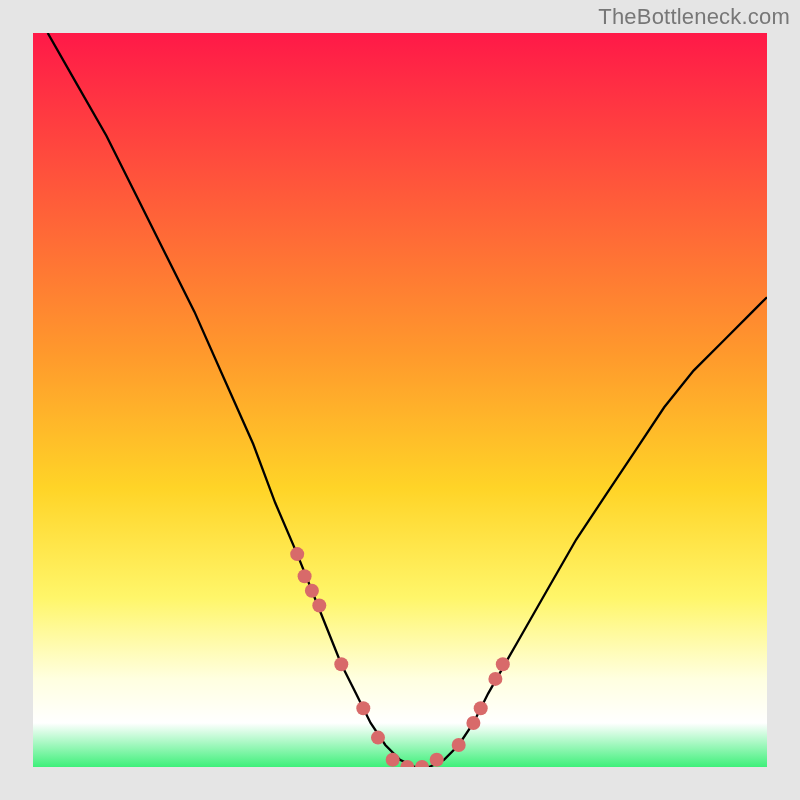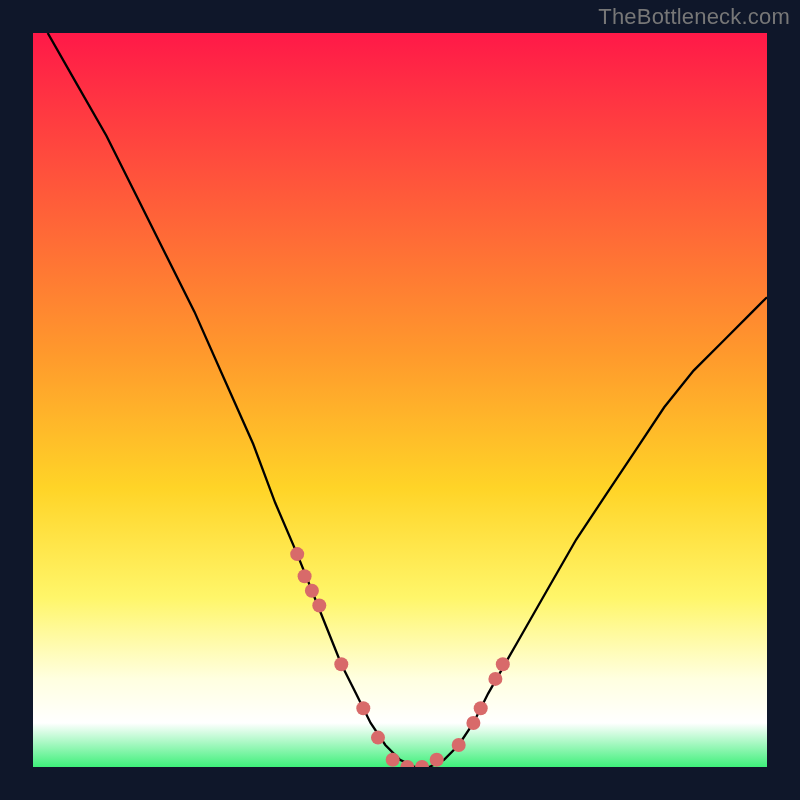--- a/index.html
+++ b/index.html
@@ -10,21 +10,21 @@
     overflow: hidden;
     background: #000;
     font-family: Arial, Helvetica, sans-serif;
   }
   .frame {
     position: absolute;
     top: 0;
     left: 0;
     width: 800px;
     height: 800px;
-    background: #0f172a;
+    background: #e5e5e5;
   }
   .plot {
     position: absolute;
     top: 33px;
     left: 33px;
     width: 734px;
     height: 734px;
     
     background: linear-gradient(
       to bottom,

